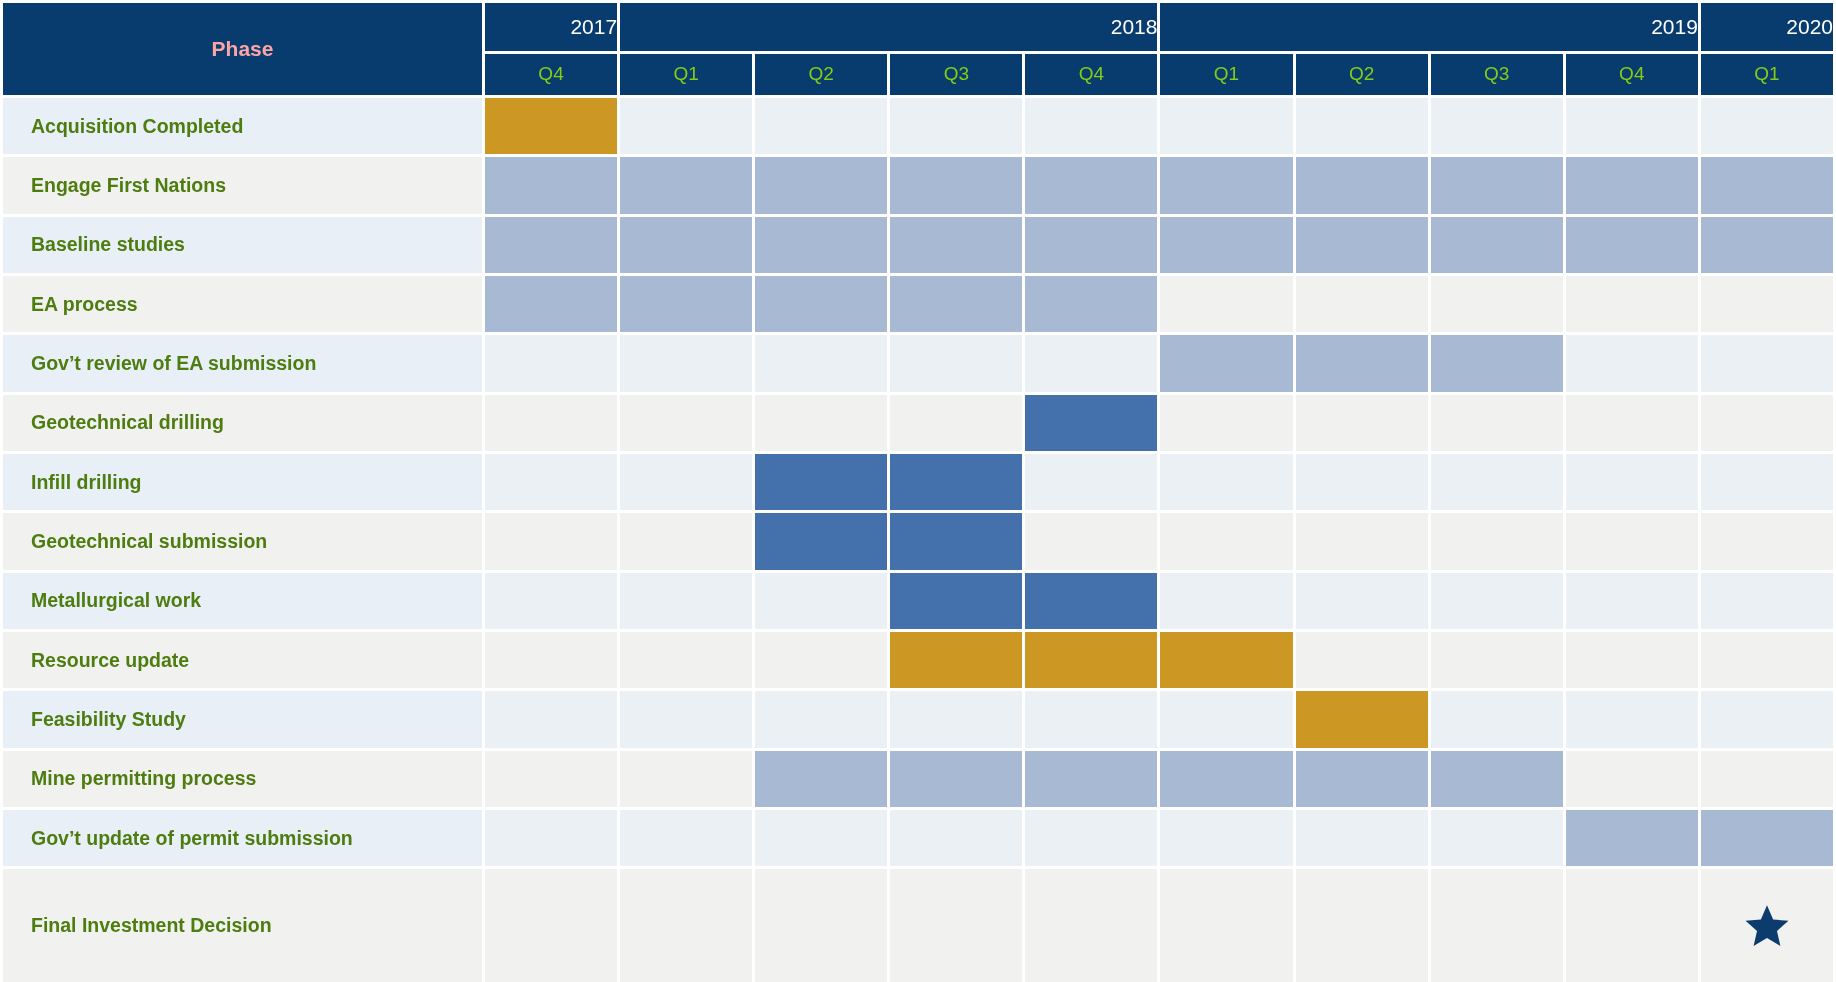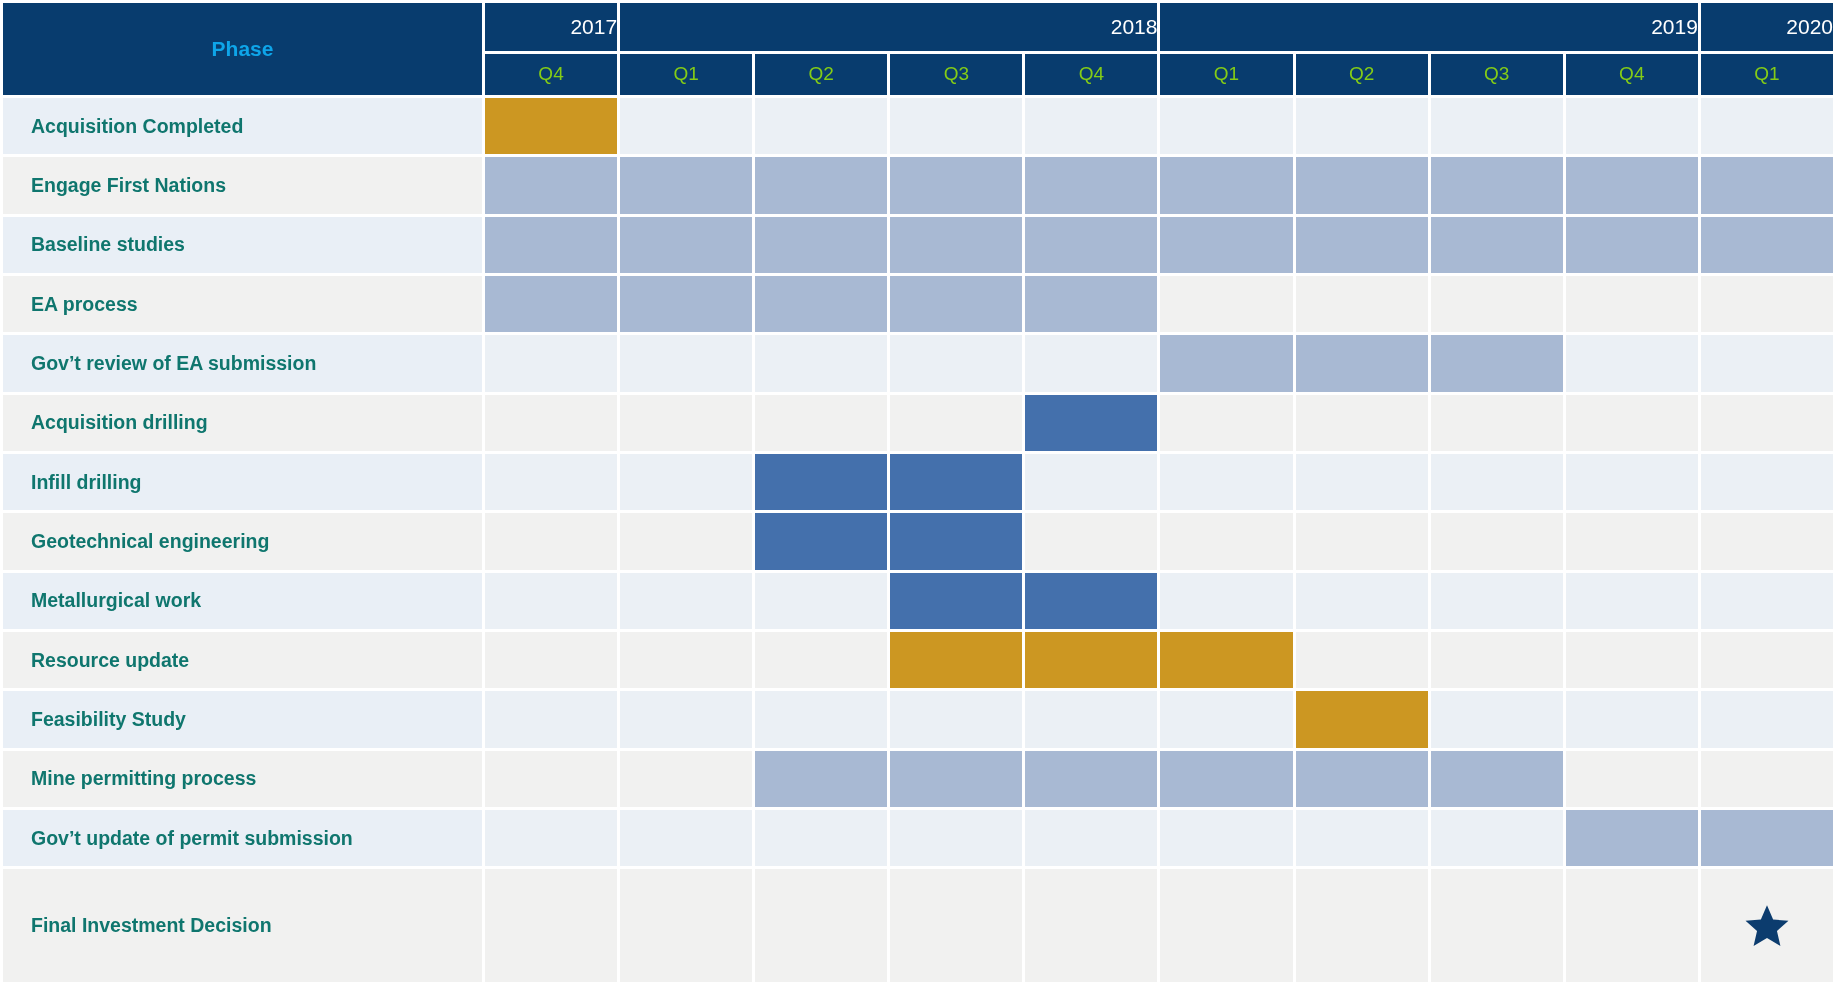--- a/index.html
+++ b/index.html
@@ -22,21 +22,21 @@
     border-collapse: separate;
     border-spacing: 3px 3px;
     width: 1836px;
     height: 982px;
     table-layout: fixed;
   }
 
   
   th.phase-head {
     background: #083C6E;
-    color: #0ea5e9;
+    color: #fca5a5;
     font-size: 21px;
     font-weight: bold;
     text-align: center;
     vertical-align: middle;
     width: 479px;
     height: 92px;
   }
   th.year-head {
     background: #083C6E;
     color: #ffffff;
@@ -51,21 +51,21 @@
     color: #84cc16;
     font-size: 19px;
     font-weight: normal;
     text-align: center;
     vertical-align: middle;
     height: 40px;
   }
 
   
   td.phase-label {
-    color: #0f766e;
+    color: #4d7c0f;
     font-size: 19.5px;
     font-weight: bold;
     text-align: left;
     vertical-align: middle;
     padding-left: 28px;
     white-space: nowrap;
   }
   tr.row-even td.phase-label { background: #E9EFF6; }
   tr.row-odd  td.phase-label { background: #F1F1F0; }
 
@@ -175,21 +175,21 @@
           <td class="cell"></td>
           <td class="cell"></td>
           <td class="cell"></td>
           <td class="cell c-lightblue"></td>
           <td class="cell c-lightblue"></td>
           <td class="cell c-lightblue"></td>
           <td class="cell"></td>
           <td class="cell"></td>
         </tr>
         <tr class="row-odd">
-          <td class="phase-label">Acquisition drilling</td>
+          <td class="phase-label">Geotechnical drilling</td>
           <td class="cell"></td>
           <td class="cell"></td>
           <td class="cell"></td>
           <td class="cell"></td>
           <td class="cell c-blue"></td>
           <td class="cell"></td>
           <td class="cell"></td>
           <td class="cell"></td>
           <td class="cell"></td>
           <td class="cell"></td>
@@ -201,21 +201,21 @@
           <td class="cell c-blue"></td>
           <td class="cell c-blue"></td>
           <td class="cell"></td>
           <td class="cell"></td>
           <td class="cell"></td>
           <td class="cell"></td>
           <td class="cell"></td>
           <td class="cell"></td>
         </tr>
         <tr class="row-odd">
-          <td class="phase-label">Geotechnical engineering</td>
+          <td class="phase-label">Geotechnical submission</td>
           <td class="cell"></td>
           <td class="cell"></td>
           <td class="cell c-blue"></td>
           <td class="cell c-blue"></td>
           <td class="cell"></td>
           <td class="cell"></td>
           <td class="cell"></td>
           <td class="cell"></td>
           <td class="cell"></td>
           <td class="cell"></td>

